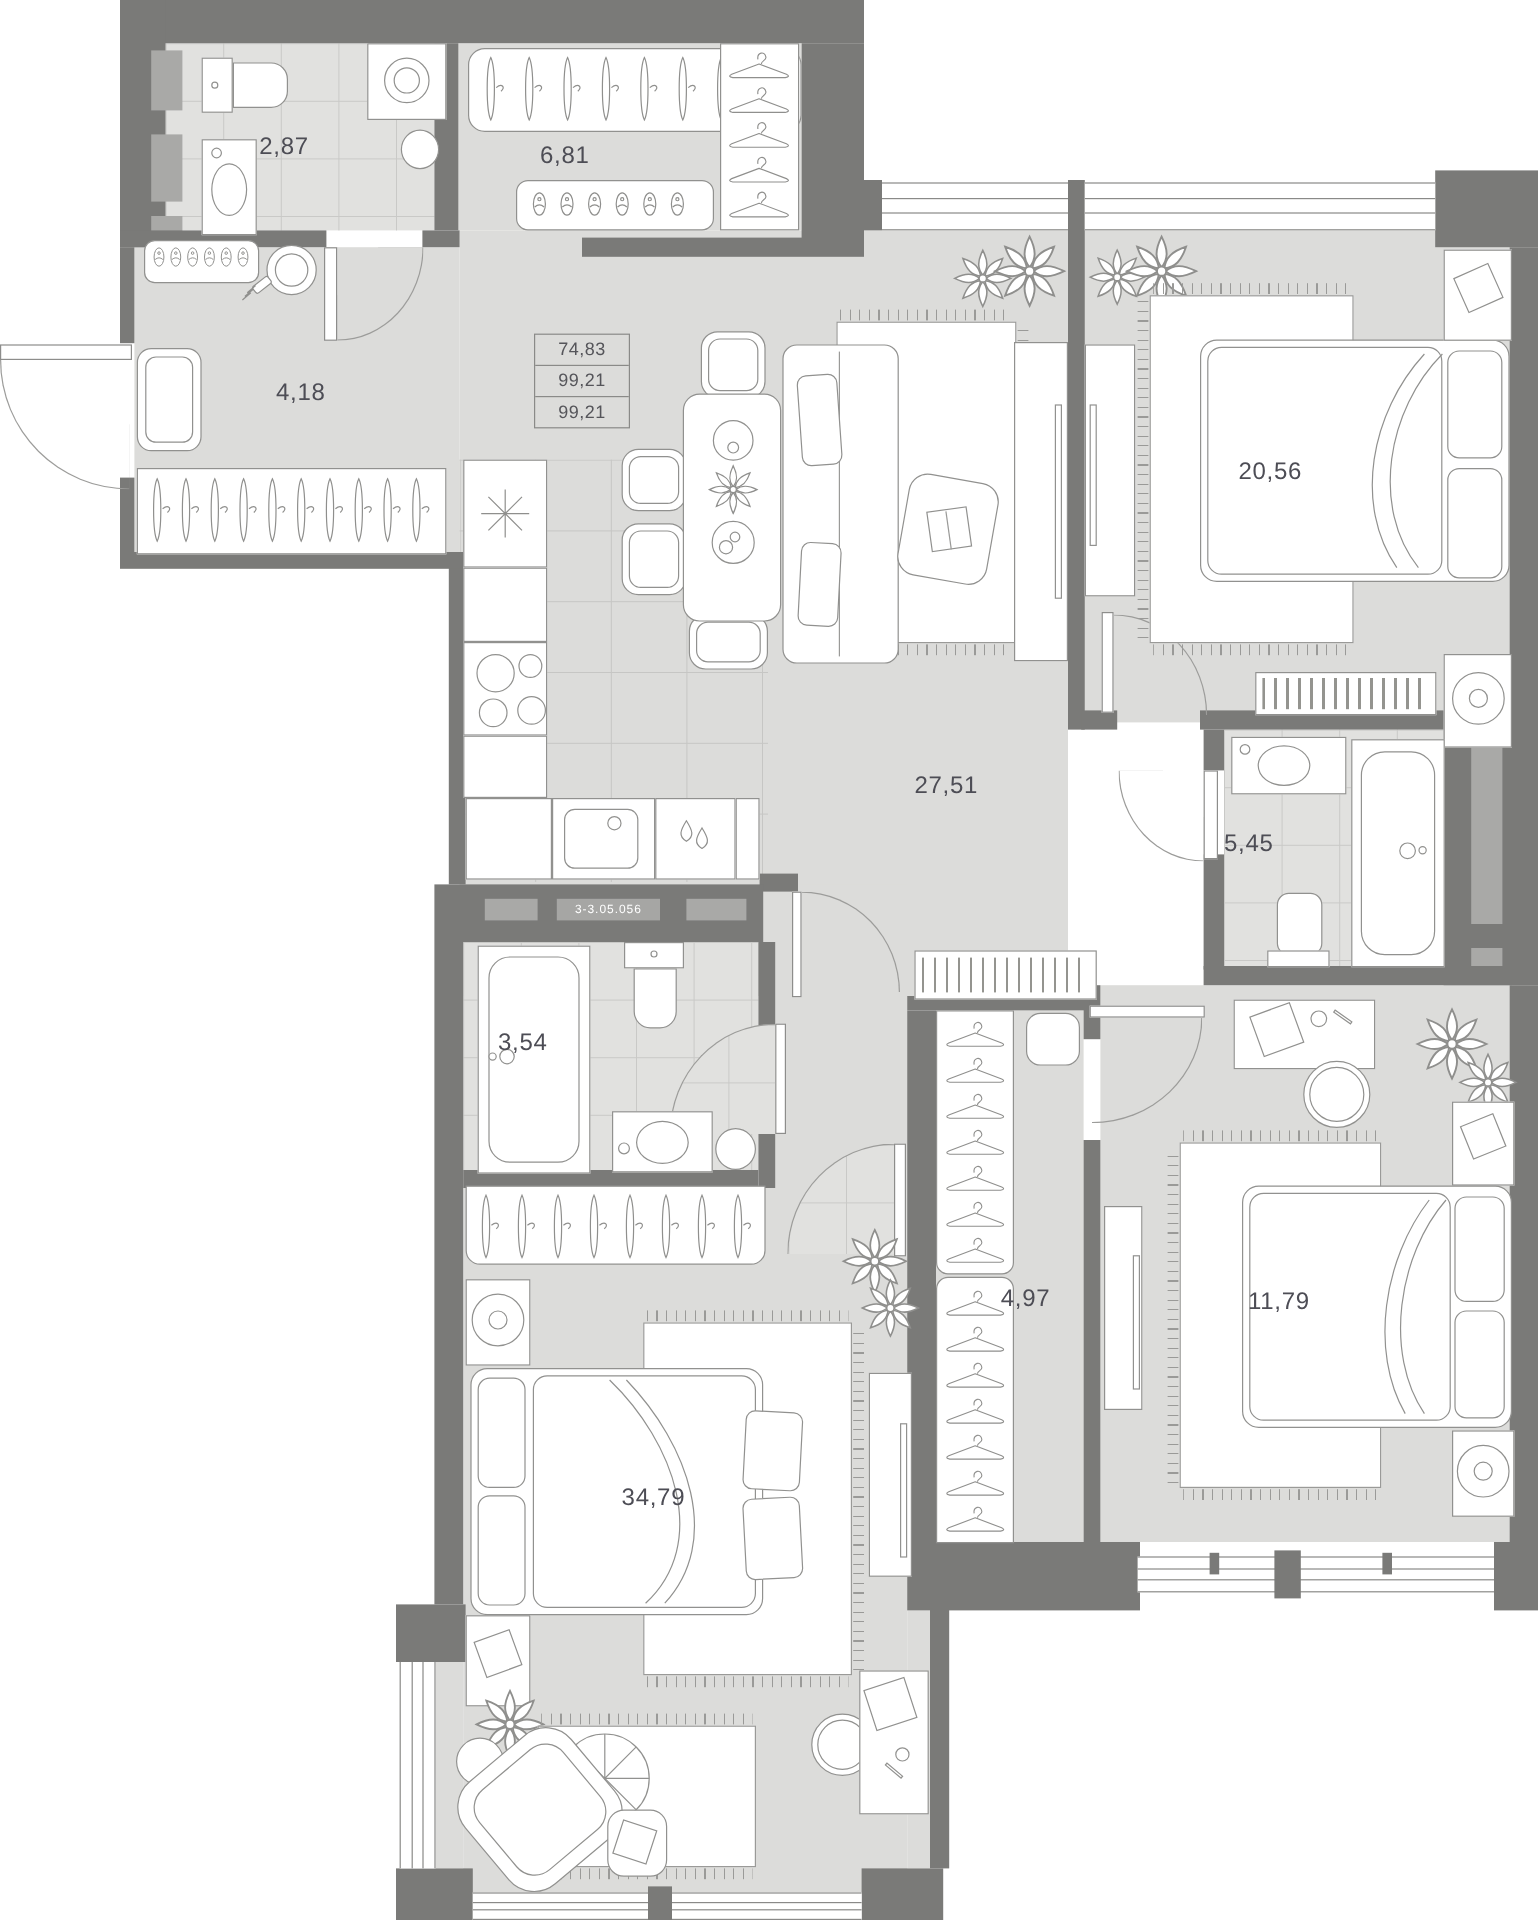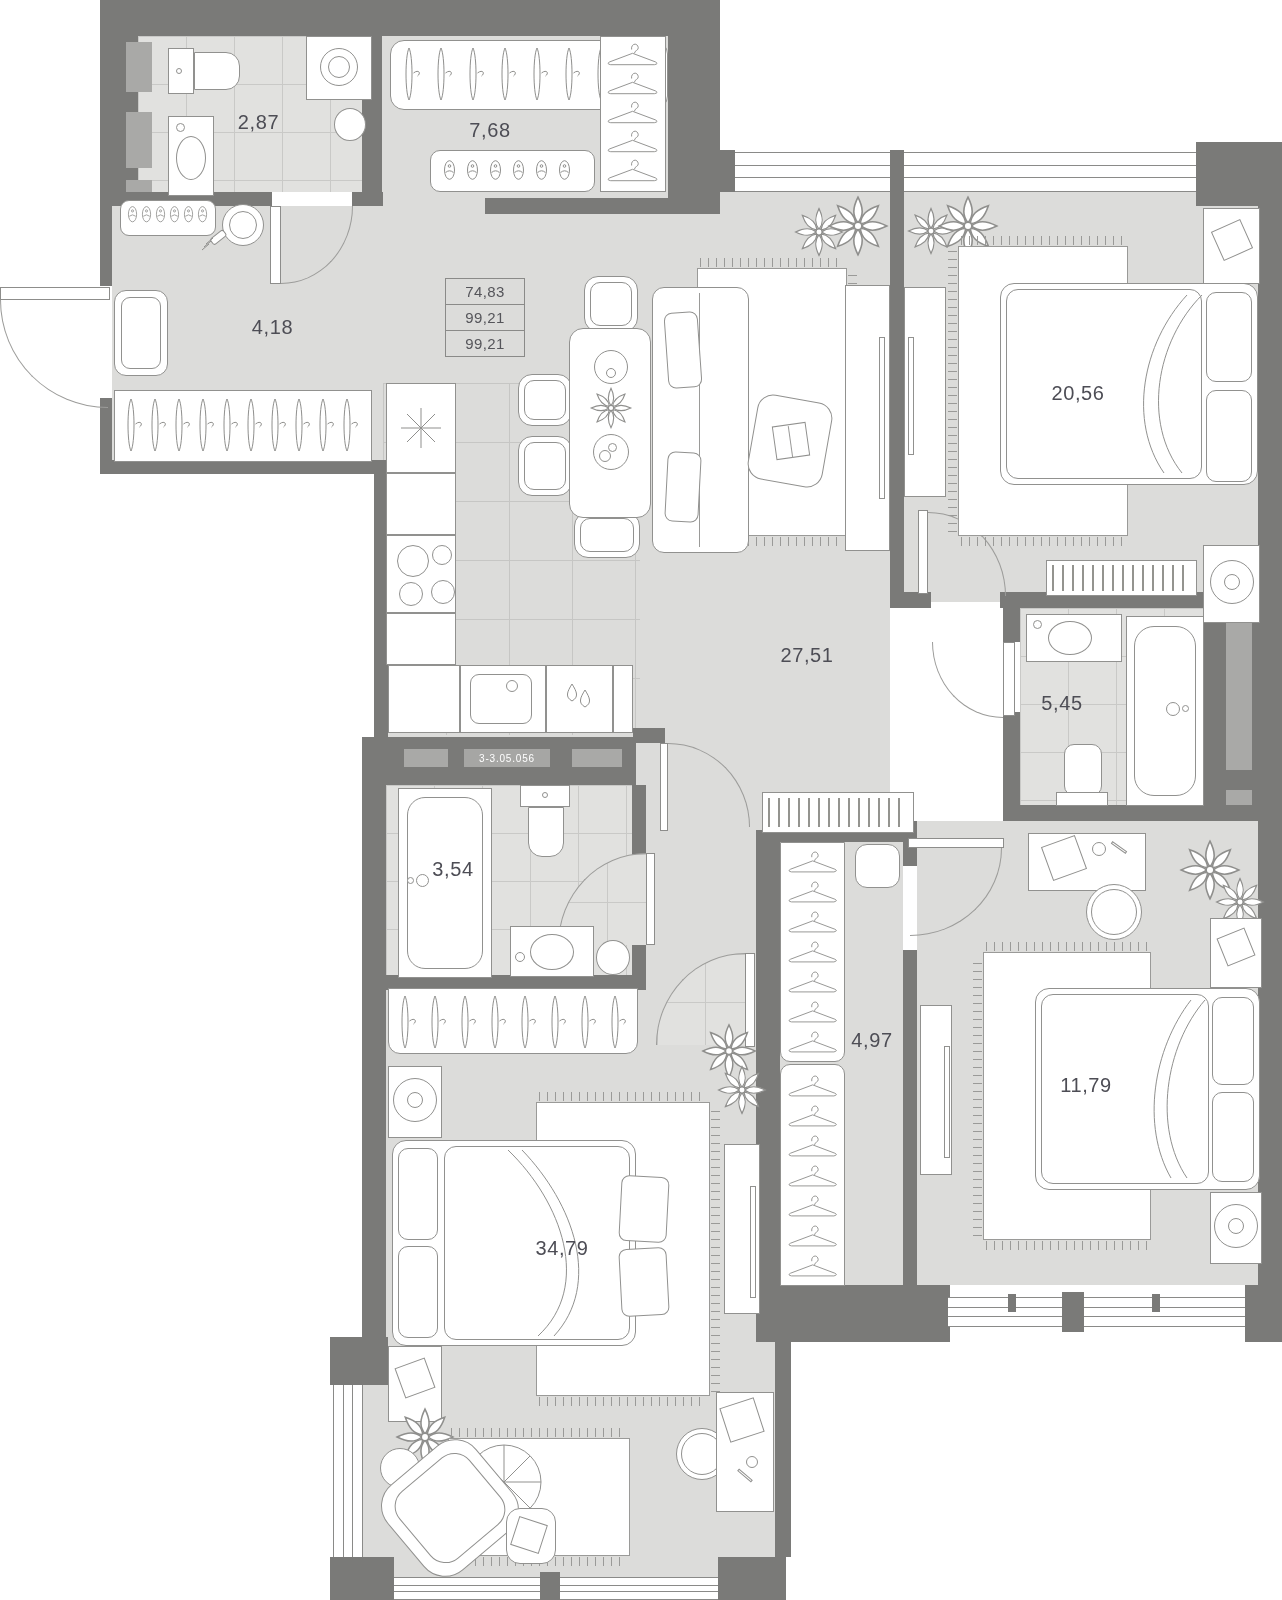--- a/index.html
+++ b/index.html
@@ -9,21 +9,21 @@
   .fl{position:absolute;background:#dcdcda}
   .tl{position:absolute;background-color:#e1e1df;
       background-image:linear-gradient(#c9c9c7 1px,transparent 1px),linear-gradient(90deg,#c9c9c7 1px,transparent 1px);
       background-size:48px 48px}
   .tk{position:absolute;background-color:#dcdcda;
       background-image:linear-gradient(#c6c6c4 1px,transparent 1px),linear-gradient(90deg,#c6c6c4 1px,transparent 1px);
       background-size:63px 59px}
   .fw{position:absolute;background:#fff;border:1px solid #91918f;box-sizing:border-box}
   .ln{position:absolute;background:#9a9a98}
   .crc{border-radius:50%}
-  .lbl{position:absolute;font-size:20px;line-height:26px;color:#4d4d55;letter-spacing:.6px;text-align:center;white-space:nowrap}
+  .lbl{position:absolute;font-size:20px;line-height:26px;color:#4d4d55;letter-spacing:.6px;white-space:nowrap}
   .leaf{position:absolute;background:#fff;border:1px solid #8d8d8b;box-sizing:border-box}
   .arc{position:absolute;box-sizing:border-box;border:0 solid #9c9c9a}
   .arc.tl{border-top-width:1px;border-left-width:1px;border-top-left-radius:100% 100%}
   .arc.tr{border-top-width:1px;border-right-width:1px;border-top-right-radius:100% 100%}
   .arc.bl{border-bottom-width:1px;border-left-width:1px;border-bottom-left-radius:100% 100%}
   .arc.br{border-bottom-width:1px;border-right-width:1px;border-bottom-right-radius:100% 100%}
   .winh{position:absolute;background:#fff;border-top:1px solid #8a8a88;border-bottom:1px solid #8a8a88;box-sizing:border-box;
         background-image:linear-gradient(#8a8a88,#8a8a88),linear-gradient(#8a8a88,#8a8a88);
         background-size:100% 1px,100% 1px;background-position:0 33%,0 66%;background-repeat:no-repeat}
   .winv{position:absolute;background:#fff;border-left:1px solid #8a8a88;border-right:1px solid #8a8a88;box-sizing:border-box;
@@ -199,21 +199,21 @@
   </svg>
   <div class="fw" style="left:430px;top:150px;width:165px;height:42px;border-radius:10px"></div>
   <svg style="left:444px;top:160px" width="140" height="22">
     <use href="#sho" x="0"></use>
       <use href="#sho" x="23"></use>
       <use href="#sho" x="46"></use>
       <use href="#sho" x="69"></use>
       <use href="#sho" x="92"></use>
       <use href="#sho" x="115"></use>
   </svg>
-  <div class="lbl" style="left:450px;top:117px;width:80px">7,68</div>
+  <div class="lbl" style="left:450px;top:117px;width:80px">6,81</div>
 
   <div class="fw" style="left:120px;top:200px;width:96px;height:36px;border-radius:9px"></div>
   <svg style="left:128px;top:206px" width="82" height="18">
     <use href="#sho" transform="scale(0.82)"></use>
       <use href="#sho" transform="translate(14,0) scale(0.82)"></use>
       <use href="#sho" transform="translate(28,0) scale(0.82)"></use>
     <use href="#sho" transform="translate(42,0) scale(0.82)"></use>
       <use href="#sho" transform="translate(56,0) scale(0.82)"></use>
       <use href="#sho" transform="translate(70,0) scale(0.82)"></use>
   </svg>
@@ -384,21 +384,21 @@
   <svg style="left:786px;top:1072px" width="56" height="210">
     <use href="#hgf" transform="scale(0.92)"></use>
       <use href="#hgf" transform="translate(0,30) scale(0.92)"></use>
     <use href="#hgf" transform="translate(0,60) scale(0.92)"></use>
       <use href="#hgf" transform="translate(0,90) scale(0.92)"></use>
     <use href="#hgf" transform="translate(0,120) scale(0.92)"></use>
       <use href="#hgf" transform="translate(0,150) scale(0.92)"></use>
     <use href="#hgf" transform="translate(0,180) scale(0.92)"></use>
   </svg>
   <div class="fw" style="left:855px;top:844px;width:45px;height:44px;border-radius:12px"></div>
-  <div class="lbl" style="left:834px;top:1027px;width:76px">4,97</div>
+  <div class="lbl" style="left:834px;top:1069px;width:76px">4,97</div>
 
   <div class="fw" style="left:388px;top:988px;width:250px;height:66px;border-radius:0 0 12px 12px"></div>
   <svg style="left:398px;top:994px" width="234" height="56">
     <use href="#hgs" x="0"></use>
       <use href="#hgs" x="30"></use>
       <use href="#hgs" x="60"></use>
       <use href="#hgs" x="90"></use>
     <use href="#hgs" x="120"></use>
       <use href="#hgs" x="150"></use>
       <use href="#hgs" x="180"></use>

